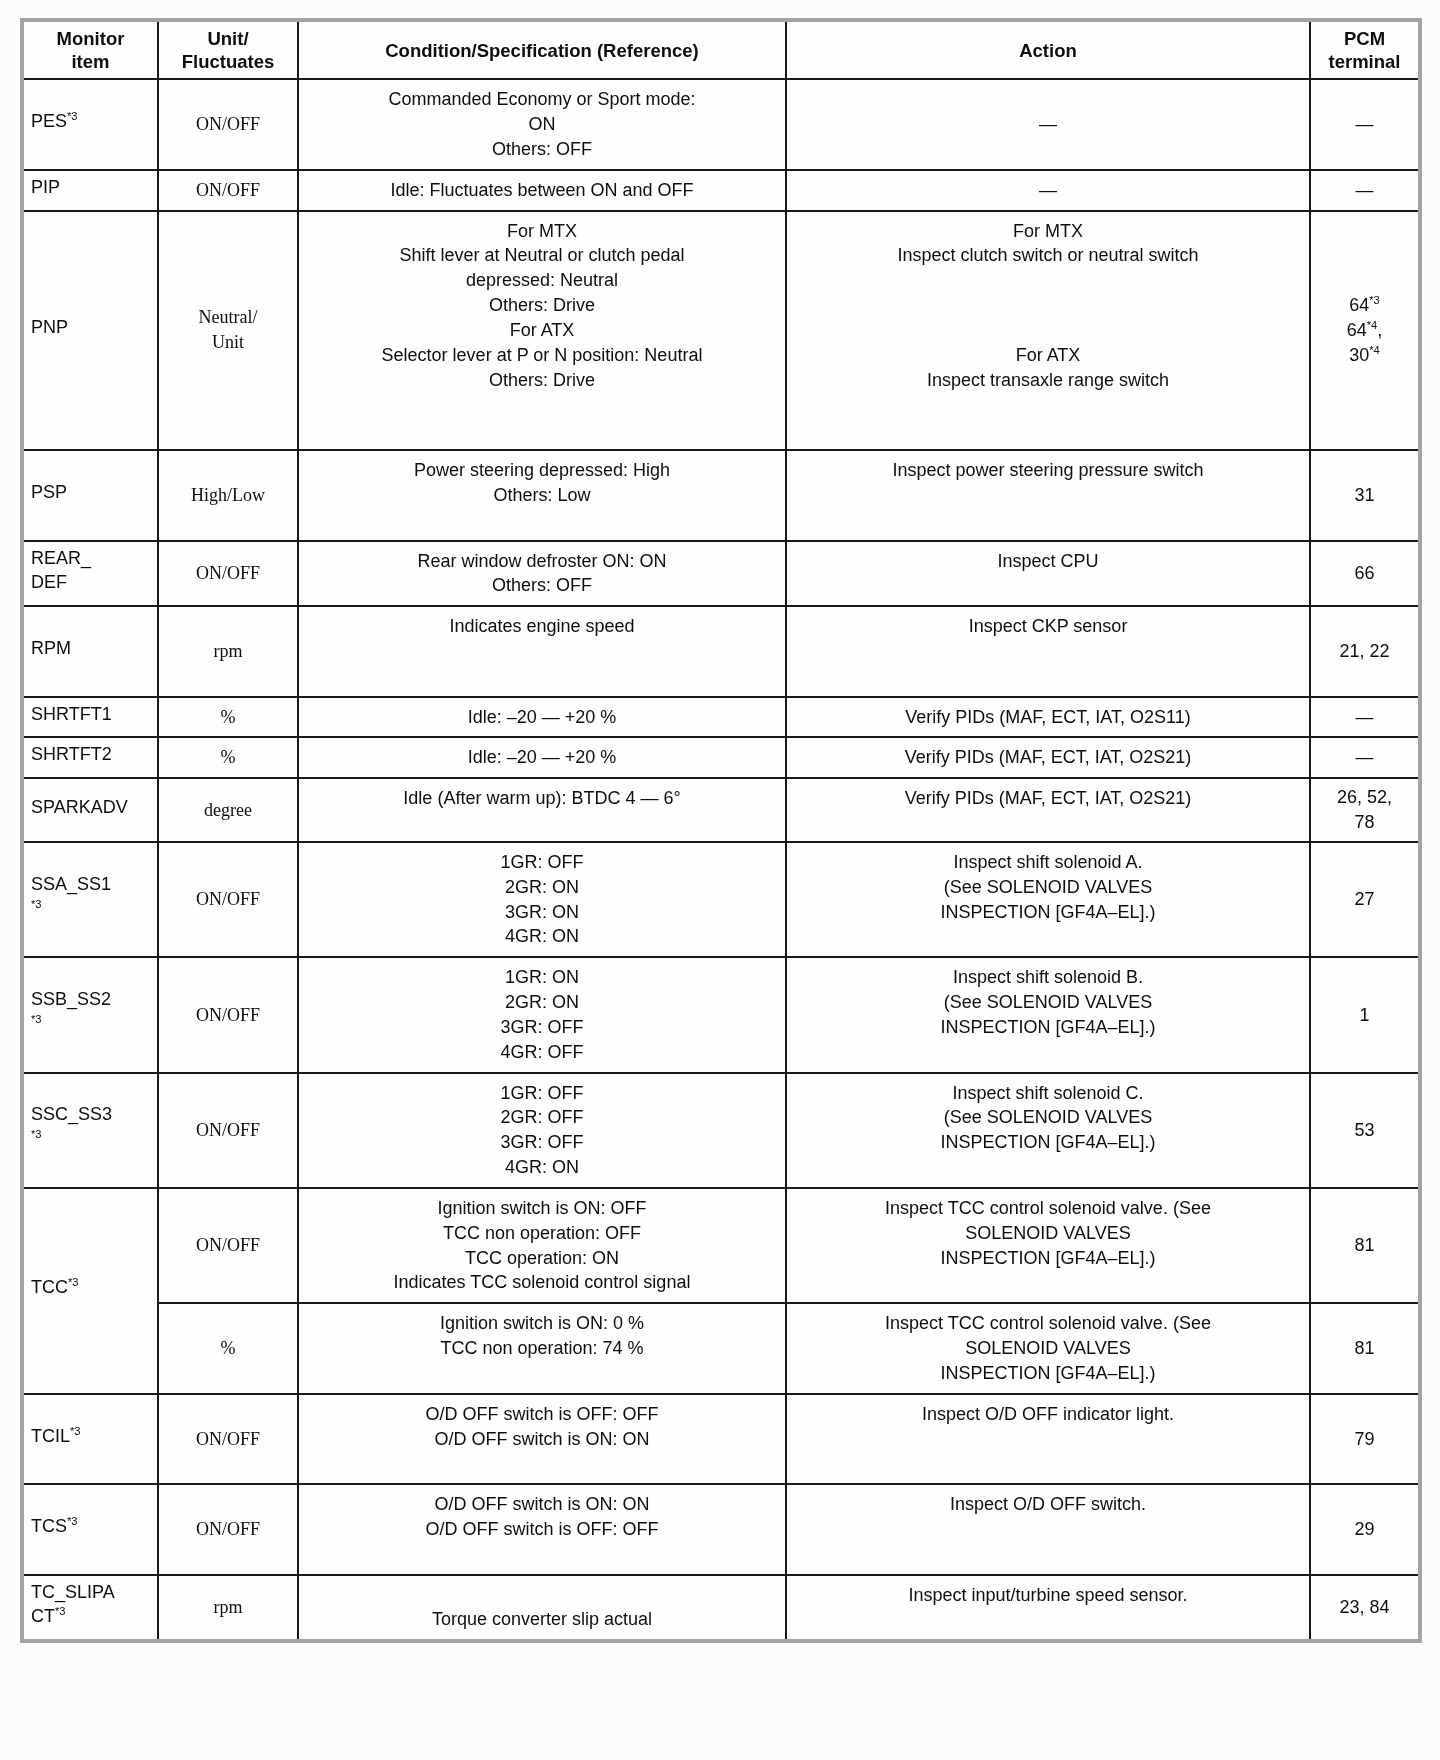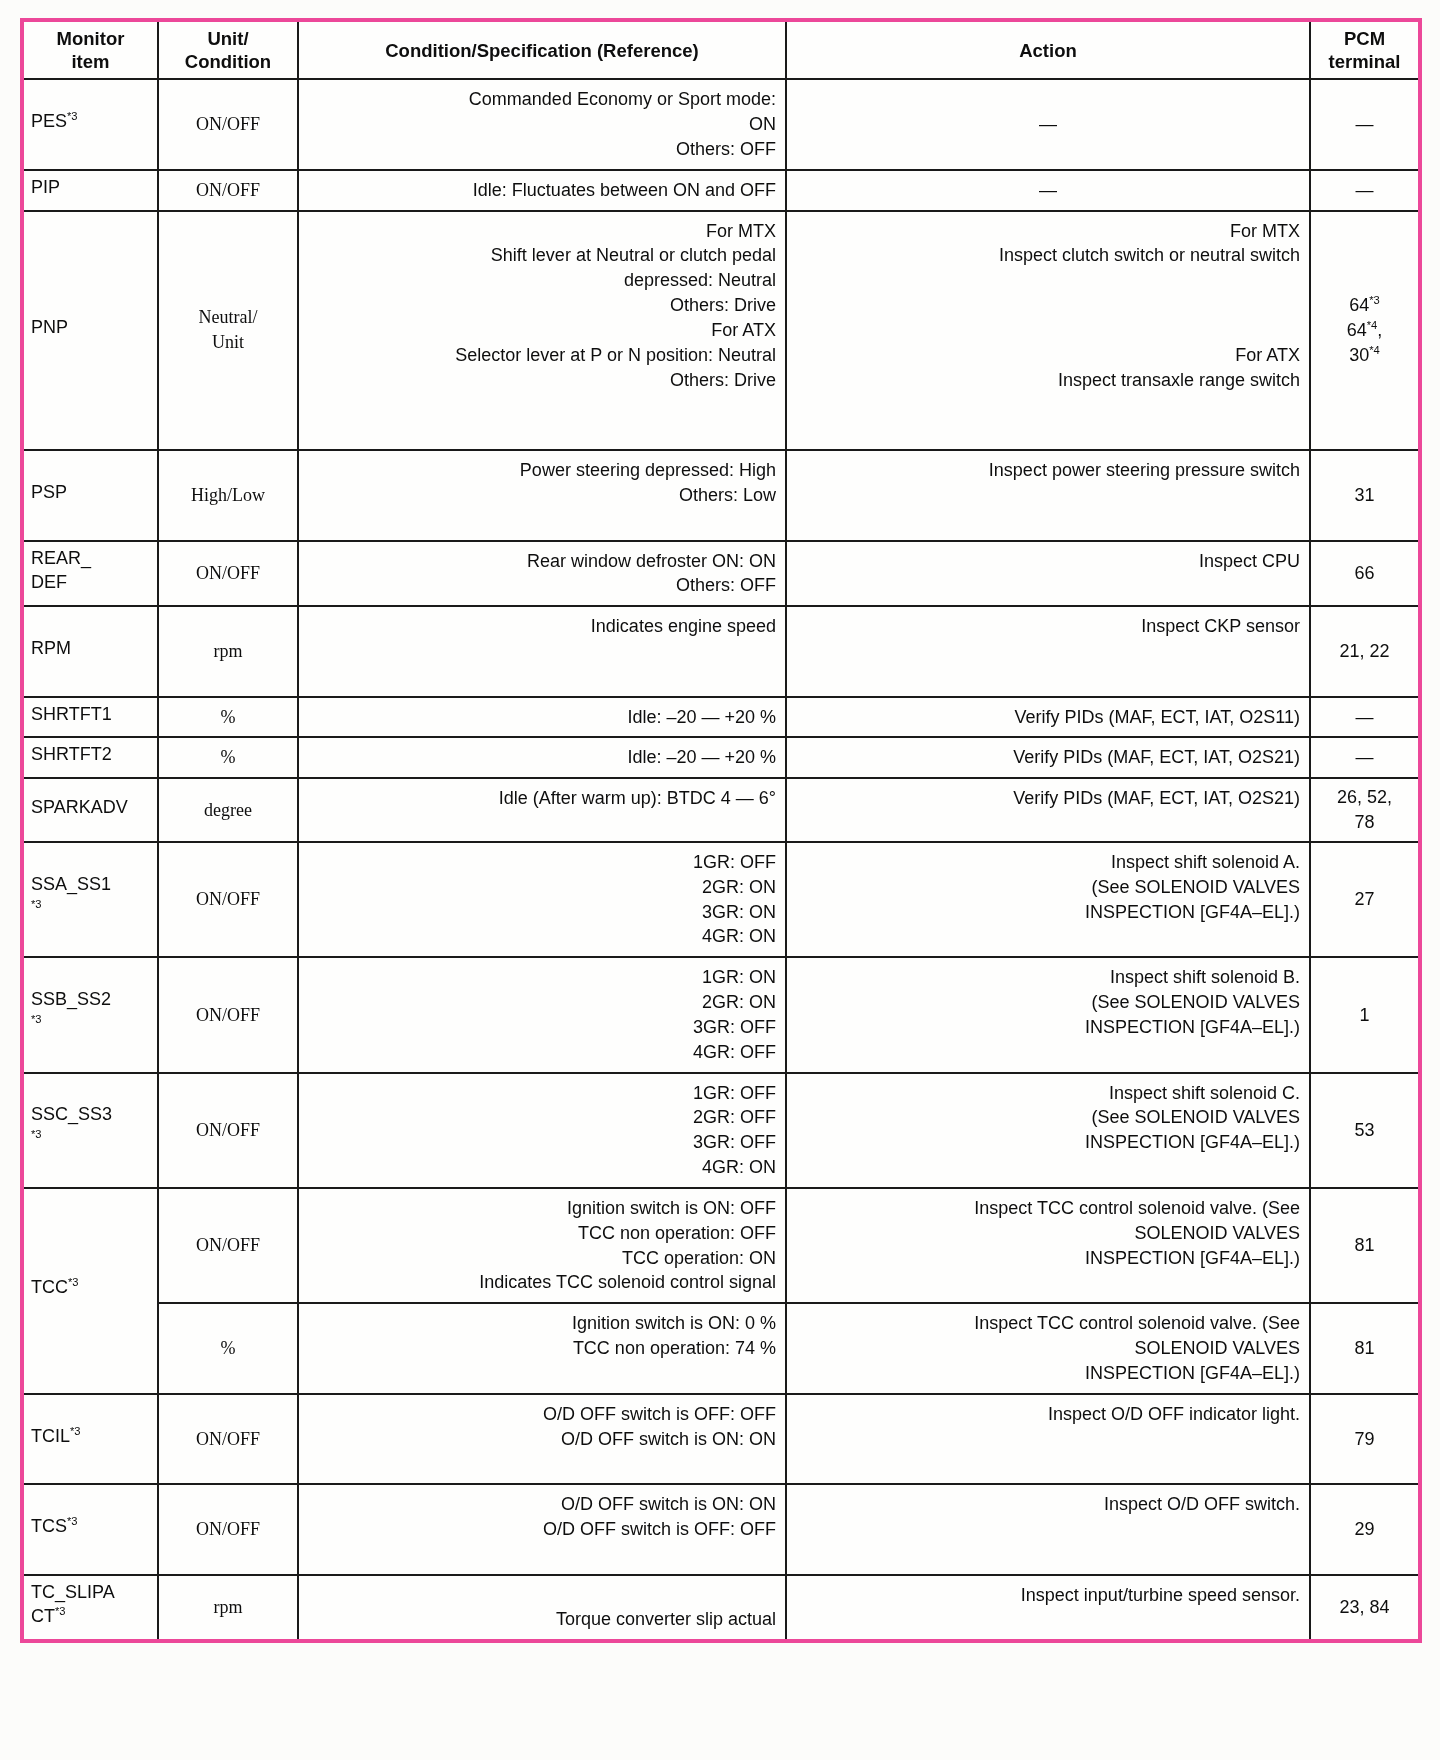--- a/index.html
+++ b/index.html
@@ -15,21 +15,21 @@
     box-sizing: border-box;
     padding: 18px 20px;
     font-family: "Liberation Sans", sans-serif;
     color: #0e0e0e;
   }
   table.pcm-table {
     border-collapse: collapse;
     table-layout: fixed;
     width: 1398px;
     margin: 0 auto;
-    border: 4px solid #ec4899;
+    border: 4px solid #a3a3a3;
     font-size: 18px;
     color: #0e0e0e;
     background: #fefefd;
   }
   th, td {
     border: 2px solid #1a1a1a;
     box-sizing: border-box;
     overflow: hidden;
   }
   thead th {
@@ -47,21 +47,21 @@
     text-align: left;
     padding: 0 4px 6px 7px;
   }
   td.col-unit {
     vertical-align: middle;
     text-align: center;
     font-family: Liberation Serif, serif;
   }
   td.col-condition, td.col-action {
     vertical-align: top;
-    text-align: right;
+    text-align: center;
   }
   td.col-pcm {
     vertical-align: middle;
     text-align: center;
     padding: 6px 3px;
   }
   td.center-cell {
     text-align: center;
     vertical-align: middle;
   }
@@ -86,21 +86,21 @@
       <col style="width:140px">
       <col style="width:488px">
       <col style="width:524px">
       <col style="width:110px">
     </colgroup>
     <thead>
       <tr>
         <th>Monitor
 item</th>
         <th>Unit/
-Condition</th>
+Fluctuates</th>
         <th>Condition/Specification (Reference)</th>
         <th>Action</th>
         <th>PCM
 terminal</th>
       </tr>
     </thead>
     <tbody>
         <tr>
           <td class="col-monitor">
             <div class="line">PES<sup>*3</sup></div>

